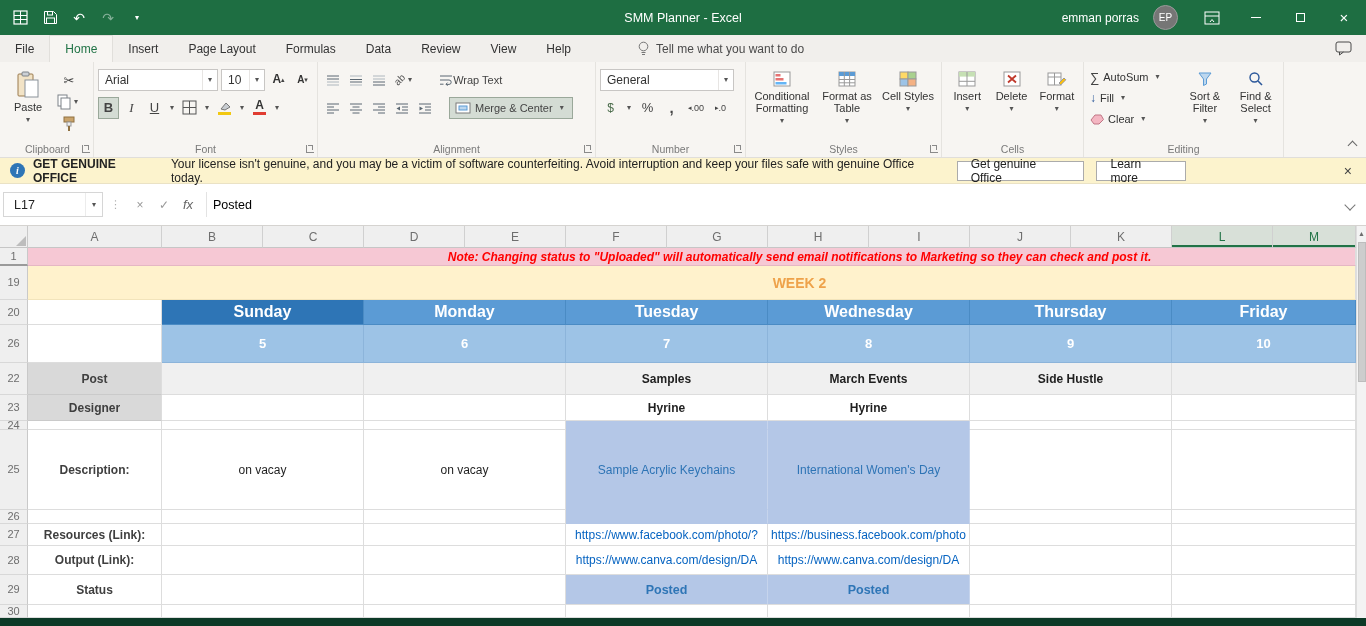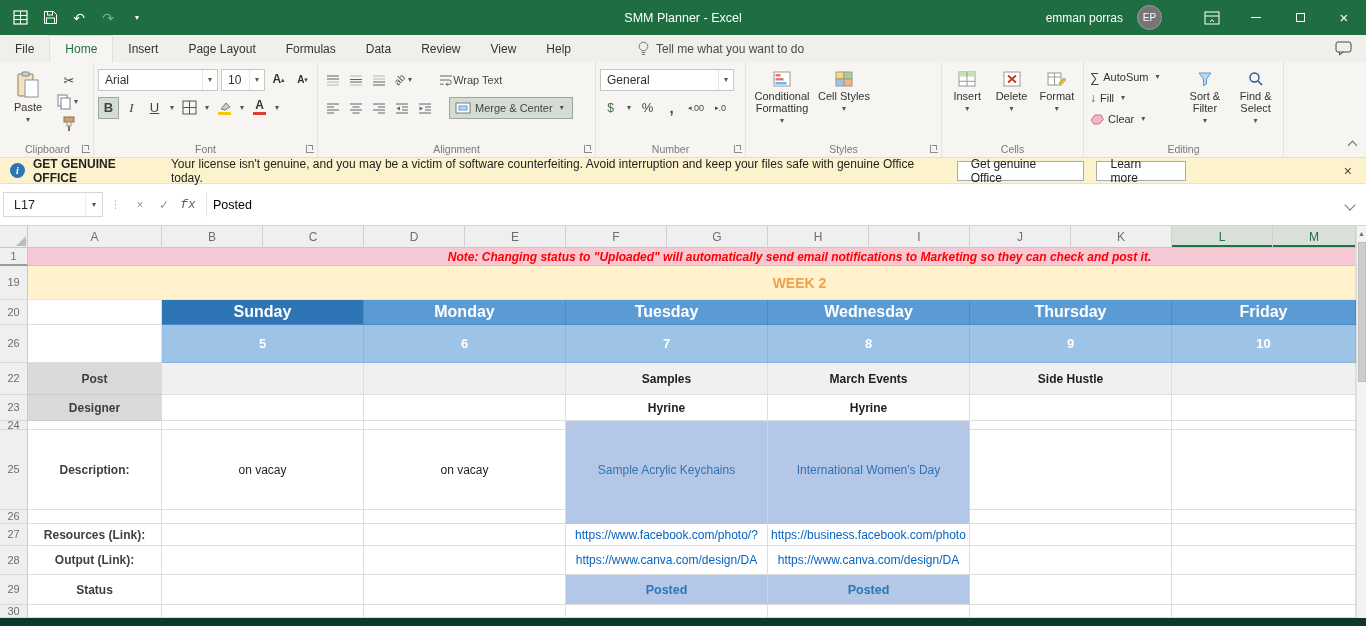--- a/index.html
+++ b/index.html
@@ -8,21 +8,21 @@
 
   
   .titlebar{height:35px;background:#1E6E42;display:flex;align-items:center;color:#fff;position:relative}
   .qat{display:flex;align-items:center;gap:13px;padding-left:12px;z-index:2}
   .qbtn{display:flex;align-items:center;justify-content:center;min-width:16px;height:18px;font-size:14px;color:#fff}
   .redo{opacity:.45}
   .qcaret{font-size:8px}
   .tb-title{position:absolute;left:0;right:0;text-align:center;font-size:12.5px;color:#fff;pointer-events:none}
   .tb-right{margin-left:auto;display:flex;align-items:center;height:100%;z-index:2}
   .tb-user{font-size:12px;margin-right:14px}
-  .avatar{width:25px;height:25px;border-radius:50%;background:#767676;color:#fff;font-size:10px;display:flex;align-items:center;justify-content:center;margin-right:28px;border:1px solid #9a9a9a}
+  .avatar{width:25px;height:25px;border-radius:50%;background:#767676;color:#fff;font-size:10px;display:flex;align-items:center;justify-content:center;margin-right:12px;border:1px solid #9a9a9a}
   .winbtn{width:44px;height:100%;display:flex;align-items:center;justify-content:center;font-size:15px;color:#fff}
   .win-min-bar{width:10px;border-top:1px solid #fff;display:inline-block}
   .win-max-box{width:9px;height:9px;border:1px solid #fff;display:inline-block}
 
   
   .tabrow{height:27px;background:#F1EFEC;display:flex;align-items:stretch;font-size:12px;color:#333}
   .tab{padding:0 15px;display:flex;align-items:center}
   .tab.active{background:#F7F5F2;color:#217346;border:1px solid #E1DFDB;border-bottom:none}
   .tellme{display:flex;align-items:center;gap:7px;color:#4a4a4a;margin-left:52px}
   .tabrow-right{margin-left:auto;display:flex;align-items:center;padding-right:14px}
@@ -63,21 +63,21 @@
   .msg-btn{background:#fff;border:1px solid #ABABAB;height:20px;padding:0 13px;font-size:12px;color:#222;display:flex;align-items:center}
   .msg-close{font-size:14px;color:#444;margin-right:4px}
 
   
   .formulabar{height:42px;background:#fff;border-bottom:1px solid #D5D3D0;display:flex;align-items:center}
   .namebox{width:100px;height:25px;border:1px solid #D6D6D6;display:flex;align-items:center;font-size:12.5px;color:#222;margin-left:3px}
   .namebox .nb-text{padding-left:10px;flex:1}
   .namebox .caret{border-left:1px solid #ECECEC;height:100%;width:17px}
   .fb-dots{color:#B0B0B0;font-size:11px;margin:0 7px}
   .fb-btn{width:24px;text-align:center;color:#9a9a9a;font-size:12px}
-  .fb-fx{font-style:italic;font-family:Liberation Mono, monospace;color:#666;font-size:13px}
+  .fb-fx{font-style:italic;font-family:Liberation Sans, sans-serif;color:#666;font-size:13px}
   .fb-sep{width:1px;height:25px;background:#E3E3E3;margin:0 6px}
   .fb-content{font-size:12.5px;color:#000;flex:1}
   .fb-expand{width:8px;height:8px;border-right:1.5px solid #777;border-bottom:1.5px solid #777;transform:rotate(45deg);margin-right:12px}
 
   
   .sheet{display:flex;height:392px}
   .gridwrap{width:1356px}
   .colhdr-row{display:flex;height:22px}
   .corner{width:28px;background:#EFEFEF;border-right:1px solid #C9C9C9;border-bottom:1px solid #C6C6C6;position:relative}
   .corner::after{content:"";position:absolute;right:1px;bottom:1px;border-bottom:10px solid #BDBDBD;border-left:10px solid transparent}
@@ -422,20 +422,32 @@
       <div class="bigbtn" style="width:64px">
         <svg width="18" height="16">
             <rect x="1" y="1" width="16" height="14" fill="#fff" stroke="#999"></rect>
             <rect x="2.5" y="3" width="5" height="2.5" fill="#E57373"></rect>
             <rect x="2.5" y="7" width="8" height="2.5" fill="#E57373"></rect>
             <rect x="2.5" y="11" width="11" height="2.5" fill="#64B5F6"></rect>
           </svg>
         <span>Conditional Formatting</span>
         <span class="caret"></span>
       </div>
+      <div class="bigbtn" style="width:62px">
+        <svg width="18" height="16">
+            <rect x="1" y="1" width="16" height="14" fill="#fff" stroke="#999"></rect>
+            <rect x="1" y="1" width="16" height="4" fill="#5B9BD5"></rect>
+            <line x1="6.3" y1="1" x2="6.3" y2="15" stroke="#999"></line>
+            <line x1="11.6" y1="1" x2="11.6" y2="15" stroke="#999"></line>
+            <line x1="1" y1="8.5" x2="17" y2="8.5" stroke="#999"></line>
+            <line x1="1" y1="11.8" x2="17" y2="11.8" stroke="#999"></line>
+          </svg>
+        <span>Format as Table</span>
+        <span class="caret"></span>
+      </div>
       <div class="bigbtn" style="width:56px">
         <svg width="18" height="16">
             <rect x="1" y="1" width="8" height="7" fill="#FFD966" stroke="#999"></rect>
             <rect x="9" y="1" width="8" height="7" fill="#A9D18E" stroke="#999"></rect>
             <rect x="1" y="8" width="8" height="7" fill="#9DC3E6" stroke="#999"></rect>
             <rect x="9" y="8" width="8" height="7" fill="#F4B183" stroke="#999"></rect>
           </svg>
         <span>Cell Styles</span>
         <span class="caret"></span>
       </div>

